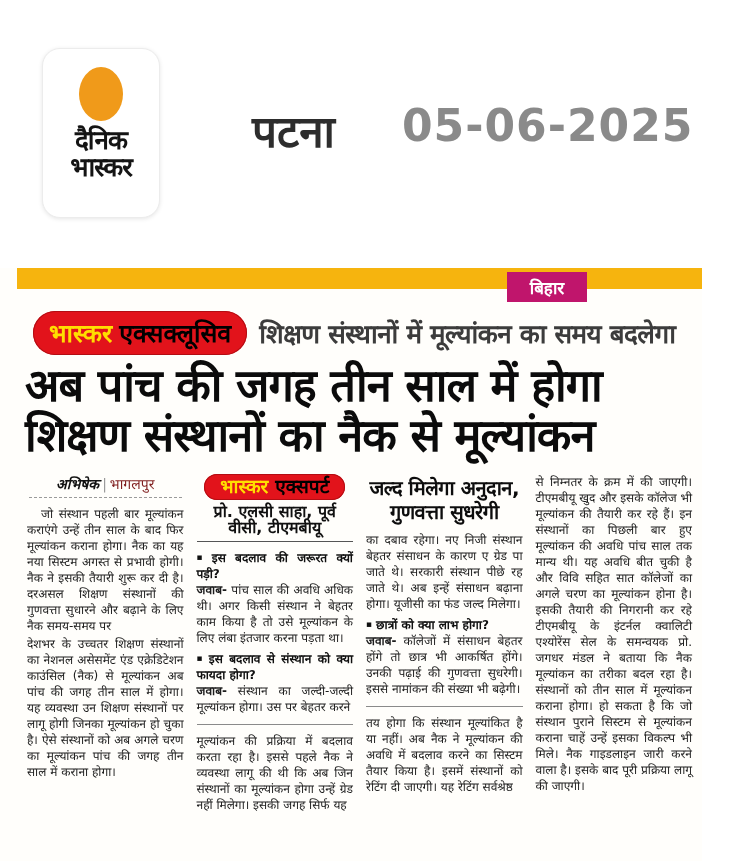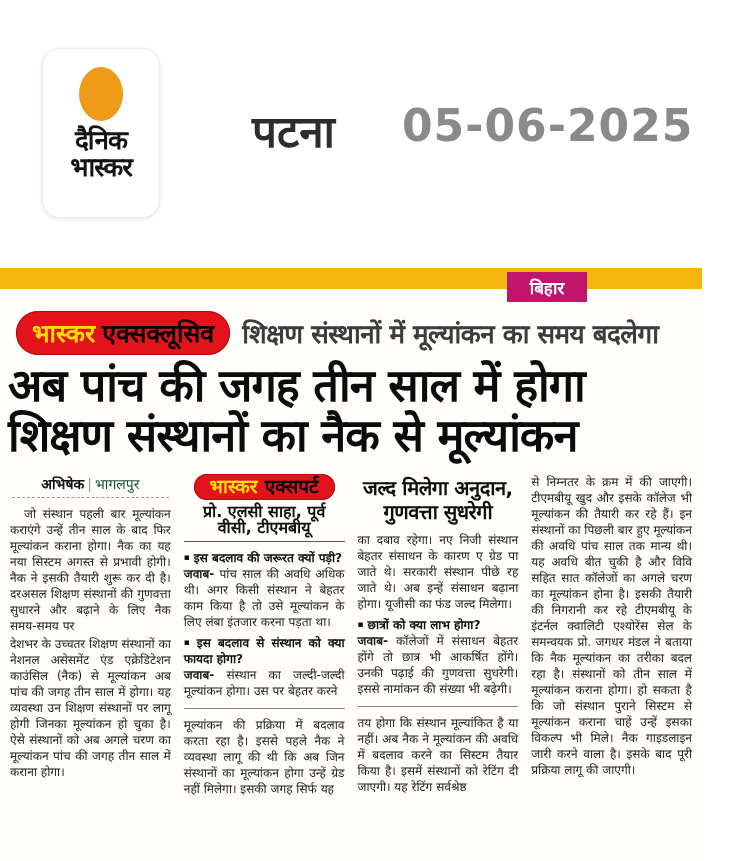--- a/index.html
+++ b/index.html
@@ -15,21 +15,21 @@
   .logo-dot { width:44px; height:54px; border-radius:50%; background:#F09A1A; margin-top:18px; }
   .logo-text { margin-top:6px; text-align:center; font-weight:bold; font-size:26px;
                line-height:1.02; color:#141414; letter-spacing:-1px; }
   .city-label { position:absolute; left:252px; top:100px; font-size:44px; font-weight:bold;
                 color:#2d2d2d; }
   .date-label { position:absolute; left:402px; top:100px; font-size:44px; font-weight:bold;
                 color:#8a8a8a; letter-spacing:1px; }
 
   
   .clipping { position:absolute; left:0; top:268px; width:702px; height:593px;
-              background:#fffefb; }
+              background:#fffefb;padding-left:17px; }
   .top-bar { height:21px; width:100%; background:#F6B40E; }
   .section-badge { position:absolute; left:507px; top:4px; width:80px; height:30px;
                    background:#C0156C; color:#ffffff; font-weight:bold; font-size:17px;
                    display:flex; align-items:center; justify-content:center; }
 
   .kicker-row { display:flex; align-items:center; gap:12px; margin-top:22px; padding:0 16px; }
   .pill { display:inline-flex; align-items:center; gap:7px; background:#E2131B;
           border-radius:22px; padding:4px 16px 6px 16px; white-space:nowrap;
           box-shadow:0 0 0 1px #b30d13 inset; }
   .pill .brand { color:#FFDE00; font-weight:bold; }
@@ -40,23 +40,23 @@
 
   .headline { padding:6px 8px 0 8px; font-size:45px; font-weight:800; color:#0b0b0b;
               line-height:1.12; letter-spacing:-1px; }
 
   
   .columns { display:flex; gap:13px; padding:0 10px; margin-top:12px; height:366px;
              overflow:hidden; }
   .col { flex:1 1 0; font-size:12px; line-height:16px; color:#1d1d1d; text-align:justify; }
 
   .byline { text-align:center; font-size:14px; margin-top:2px; }
-  .byline .author { font-weight:bold; color:#111; }
+  .byline .author { font-weight:bold; color:#111;font-style:italic; }
   .byline .sep { color:#999; padding:0 3px; }
-  .byline .place { color:#14532d; }
+  .byline .place { color:#7f1d1d; }
   .byline-rule { border-bottom:1px dashed #9a9a9a; margin:5px 2px 8px 2px; }
 
   .para { margin-bottom:2px; }
   .para.indent { text-indent:14px; }
 
   .expert-pill { font-size:19px; margin:0 auto 4px auto; display:flex; width:fit-content; }
   .expert-name { text-align:center; font-weight:bold; font-size:16px; color:#111;
                  padding-bottom:5px; border-bottom:1px solid #555; margin-bottom:7px; }
 
   .qa-q { font-weight:bold; color:#101010; margin-top:4px; }

